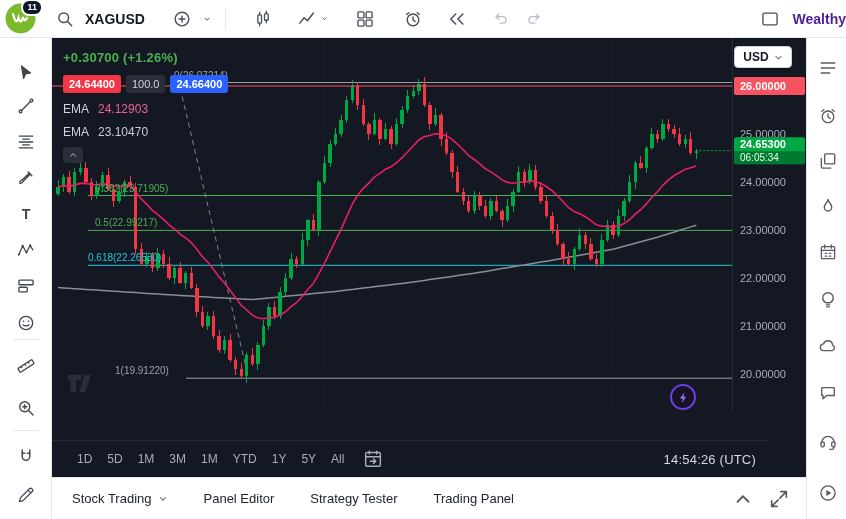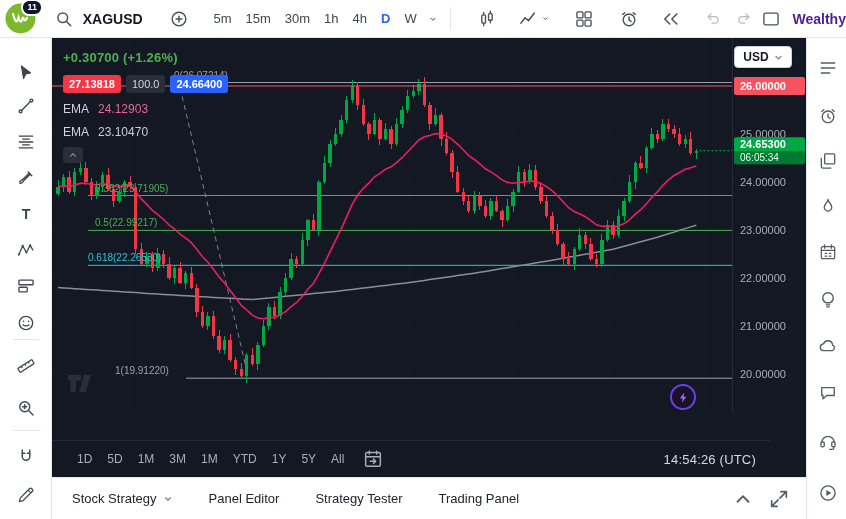--- a/index.html
+++ b/index.html
@@ -87,29 +87,20 @@
         <path d="M15 15l5 5"></path>
       </svg>
   </button>
   <span class="symbol">XAGUSD</span>
   <button style="margin-left:22px;width:30px;height:30px">
     <svg class="ic" viewBox="0 0 24 24" fill="none" stroke="currentColor" stroke-width="1.7" stroke-linecap="round">
         <circle cx="12" cy="12" r="8.2"></circle>
         <path d="M12 8.5v7M8.5 12h7"></path>
       </svg>
   </button>
-  <div class="tf-group" style="display:flex;margin-left:14px">
-      <button class="tf">5m</button>
-      <button class="tf">15m</button>
-      <button class="tf">30m</button>
-      <button class="tf">1h</button>
-      <button class="tf">4h</button>
-      <button class="tf active">D</button>
-      <button class="tf">W</button>
-    </div>
   <button style="width:20px;height:26px">
     <svg width="10" height="10" viewBox="0 0 24 24" fill="none" stroke="currentColor" stroke-width="2.4" stroke-linecap="round">
         <path d="M7 10l5 5 5-5"></path>
       </svg>
   </button>
   <div class="sep"></div>
   <button style="margin-left:14px;width:30px;height:30px">
     <svg class="ic" viewBox="0 0 24 24" fill="none" stroke="currentColor" stroke-width="1.6" stroke-linecap="round">
         <path d="M8 4v3M8 17v3M16 2.5v3M16 13.5v3"></path>
         <rect x="5.8" y="7" width="4.4" height="10" rx="1"></rect>
@@ -598,21 +589,21 @@
           <rect x="682" y="113.2" width="71" height="13" fill="rgba(0,0,0,0.28)"></rect>
           <text x="688" y="110.2" font-size="11" font-weight="bold" fill="#fff">24.65300</text>
           <text x="688" y="123.2" font-size="10" fill="#e6fbee">06:05:34</text>
         </g>
       </svg>
     </div>
 
   <div class="legend">
     <div class="lg-change">+0.30700 (+1.26%)</div>
     <div class="lg-quotes">
-      <span class="bid-box">27.13818</span>
+      <span class="bid-box">24.64400</span>
       <span class="spread-chip">100.0</span>
       <span class="ask-box">24.66400</span>
     </div>
     <div class="lg-ind">
       <span class="lab">EMA</span>
       <span id="ind-val-0" style="color: rgb(240, 98, 146);">24.12903</span>
     </div>
     <div class="lg-ind">
       <span class="lab">EMA</span>
       <span id="ind-val-1" style="color: rgb(201, 204, 214);">23.10470</span>
@@ -663,21 +654,21 @@
         <rect x="4" y="5" width="16" height="15" rx="1.5"></rect>
         <path d="M8 3.5v3M16 3.5v3M4 9.5h16M9 14.5h5.5M12.5 12l2.5 2.5-2.5 2.5"></path>
       </svg>
   </button>
   <span class="axis-clock">14:54:26 (UTC)</span>
 </div>
 
 <footer class="bottom-panel">
   <div id="bp-tabs" style="display:flex;align-items:center">
       <button class="bp-tab">
-        <span>Stock Strategy</span>
+        <span>Stock Trading</span>
         <svg viewBox="0 0 24 24" fill="none" stroke="currentColor" stroke-width="2.6" stroke-linecap="round">
           <path d="M6 9l6 6 6-6"></path>
         </svg>
       </button>
       <button class="bp-tab">
         <span>Panel Editor</span>
       </button>
       <button class="bp-tab">
         <span>Strategy Tester</span>
       </button>

